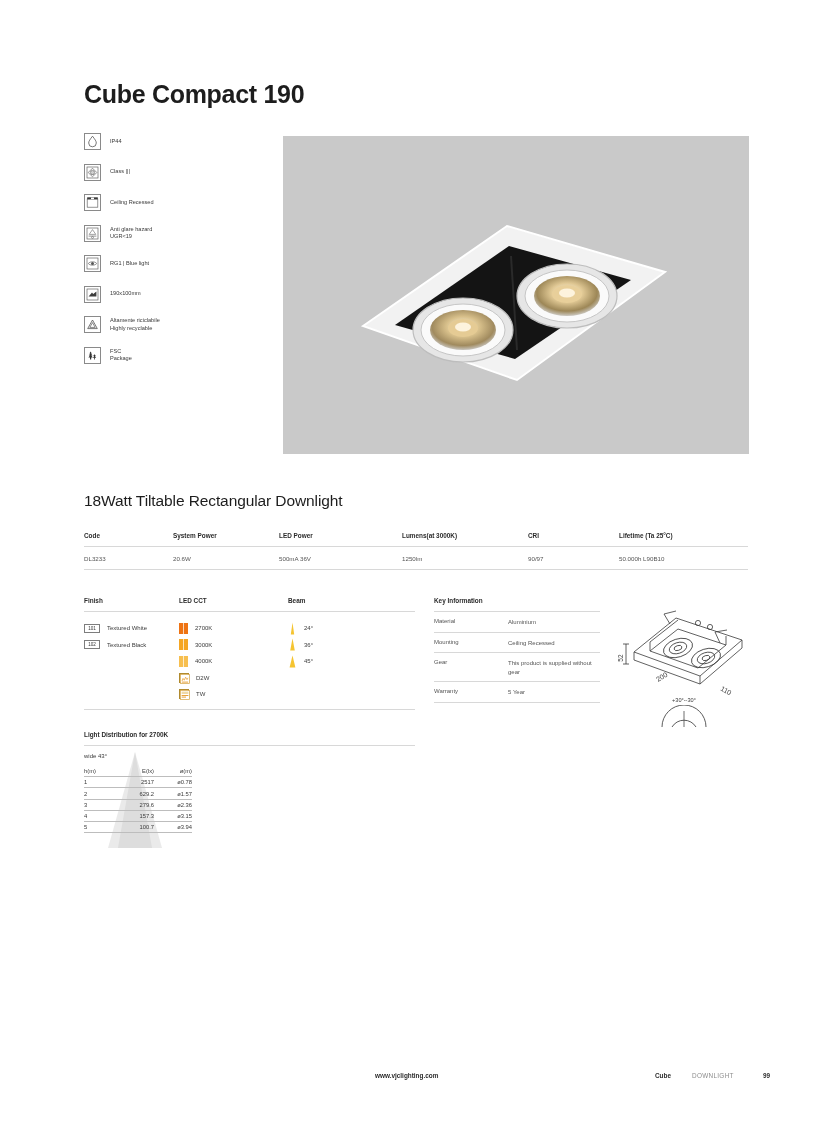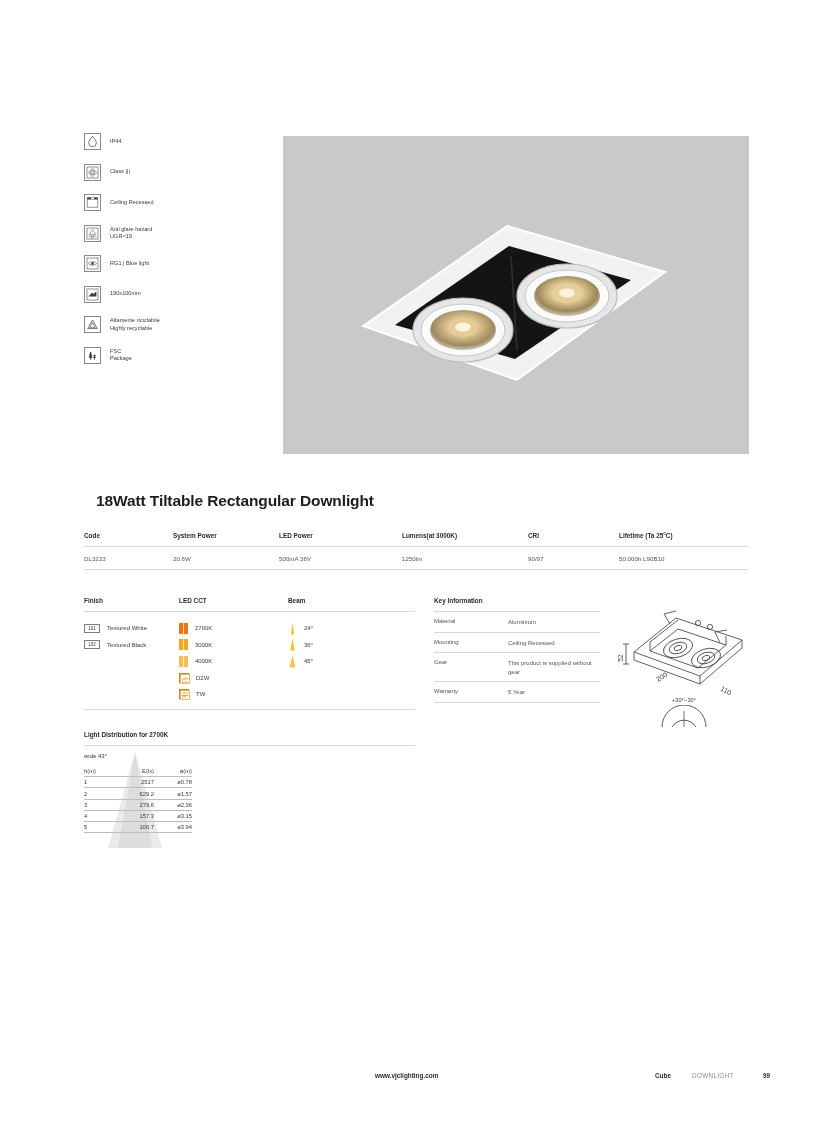--- a/index.html
+++ b/index.html
@@ -35,21 +35,21 @@
   
   .photo {
     position:absolute; left:283px; top:136px; width:466px; height:318px;
     background:#c9c9c9; overflow:hidden;
   }
   .photo .fixture { position:absolute; left:76px; top:72px; width:310px; height:190px; }
 
   
   .subtitle {
     position:absolute; left:84px; top:492px;
-    font-size:15.5px; font-weight:700; color:#1d1d1d; letter-spacing:-0.1px;margin-left:12px;
+    font-size:15.5px; font-weight:400; color:#1d1d1d; letter-spacing:-0.1px;
   }
 
   
   .spec { position:absolute; left:84px; top:532px; width:664px; }
   .spec-row { display:flex; }
   .spec-head { font-size:6.4px; font-weight:700; color:#2b2b2b; padding-bottom:7px; }
   .spec-body { font-size:6.2px; color:#555; padding:8px 0 7px 0; }
   .spec .c0 { width:89px; } .spec .c1 { width:106px; }
   .spec .c2 { width:123px; } .spec .c3 { width:126px; }
   .spec .c4 { width:91px; } .spec .c5 { width:129px; }
@@ -101,20 +101,21 @@
   .f-r { position:absolute; font-size:6.4px; }
   .f-cube { left:655px; font-weight:700; color:#2b2b2b; }
   .f-dl { left:692px; color:#8d8d8d; letter-spacing:0.3px; }
   .f-pg { left:763px; font-weight:700; color:#2b2b2b; }
 </style>
 </head>
 <body>
 
 <div class="page">
 
+  <div class="title">Cube Compact 190</div>
 
   <div class="features">
 
     <div class="feat">
       <div class="feat-ico">
         <svg width="11" height="13" viewBox="0 0 11 13">
             <path d="M5.5 1.2 C3 4.4 1.7 6.2 1.7 8 a3.8 3.8 0 0 0 7.6 0 c0-1.8-1.3-3.6-3.8-6.8 z" fill="none" stroke="#555" stroke-width="0.8"></path>
           </svg>
       </div>
       <div class="feat-txt">

